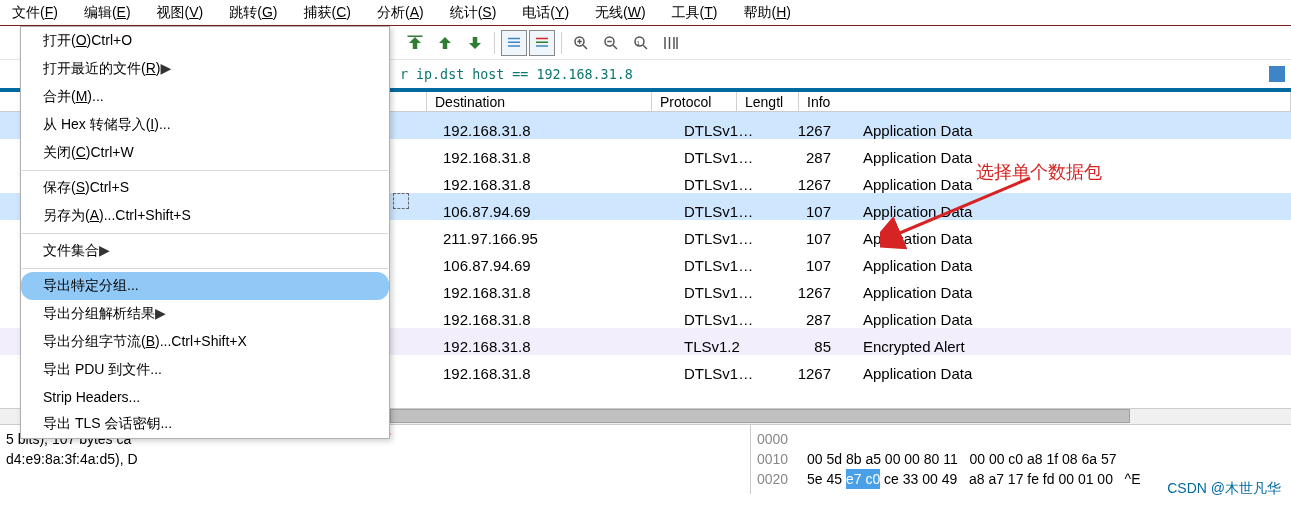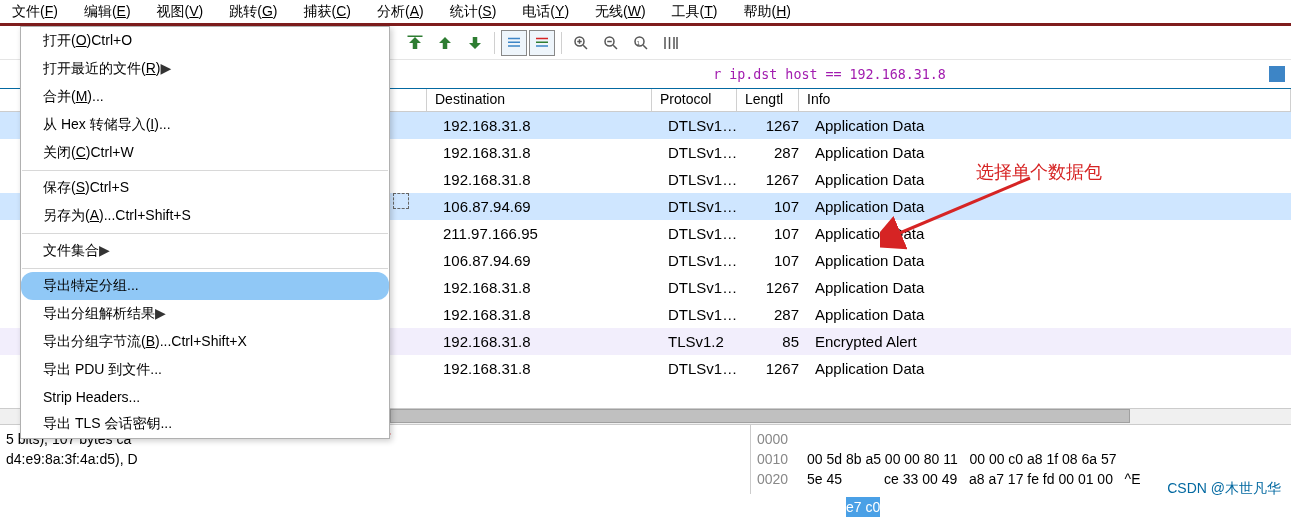--- a/index.html
+++ b/index.html
@@ -1,56 +1,56 @@
 <!DOCTYPE html>
 <html><head>
 <meta charset="utf-8">
 <style>
 * { margin: 0; padding: 0; box-sizing: border-box; font-family: "Microsoft YaHei", "Segoe UI", sans-serif; }
 body { width: 1291px; height: 520px; overflow: hidden; background: #fff; font-size: 14px; position: relative; }
 
-.menubar { display: flex; align-items: center; height: 26px; border-bottom: 3px solid #7f1d1d; padding: 0 8px; gap: 18px; }
+.menubar { display: flex; align-items: center; height: 26px; border-bottom: 1px solid #7f1d1d; padding: 0 8px; gap: 18px; }
 .menubar .mitem { padding: 2px 4px; cursor: default; white-space: nowrap; }
 .menubar .mitem u { text-decoration: underline; }
 
 .toolbar { height: 34px; display: flex; align-items: center; padding: 0 6px; gap: 4px; border-bottom: 1px solid #e5e5e5; }
 .tb-btn { width: 26px; height: 26px; display: flex; align-items: center; justify-content: center; border: 1px solid transparent; }
 .tb-btn svg { width: 18px; height: 18px; }
 .tb-sep { width: 1px; height: 22px; background: #d0d0d0; margin: 0 2px; }
 .tb-grp { display:flex; gap:2px; }
 .tb-boxed .tb-btn { border:1px solid #888; background:#eef5fb; }
 
 .filterbar { height: 28px; padding: 2px 6px; display: flex; align-items: center; }
-.filterbar .filt { flex: 1; height: 22px; padding: 0 6px; font-family: Consolas, monospace; color: #a21caf; border: none; background: #fff; text-align: center; }
+.filterbar .filt { flex: 1; height: 22px; padding: 0 6px; font-family: Consolas, monospace; color: #0f766e; border: none; background: #fff; }
 .filterbar .cap { width: 16px; height: 16px; background: #3d85c6; margin-left: 4px; }
 
-.packet-header { display: flex; height: 24px; border-top: 1px solid #0369a1; border-bottom: 1px solid #ccc; background: #fff; }
+.packet-header { display: flex; height: 24px; border-top: 4px solid #0369a1; border-bottom: 1px solid #ccc; background: #fff; }
 .hcell { border-right: 1px solid #d0d0d0; padding: 2px 8px; font-weight: 400; }
 
 .packet-list { height: 296px; overflow: hidden; font-family: Consolas, "Courier New", monospace; font-size: 15px; position: relative; }
-.prow { display: flex; height: 27px; align-items: center; }
+.prow { display: flex; height: 27px; align-items: flex-end; gap: 16px; }
 .pcell { padding: 0 8px; white-space: nowrap; overflow: hidden; }
 .prow.sel { background: #cfe6ff; }
 .prow.lav { background: #f2eefc; }
 .col-dest { width: 225px; margin-left: 435px; }
 .col-proto { width: 85px; }
 .col-len { width: 62px; text-align: right; }
 .col-info { flex: 1; }
 .sel-box { position: absolute; left: 393px; top: 81px; width: 16px; height: 16px; border: 1px dashed #666; }
 
 .hscroll { height: 16px; background: #f0f0f0; border-top: 1px solid #ccc; display:flex;}
 .hscroll .thumb { height: 14px; background: #c0c0c0; margin-left: 390px; width: 740px; border:1px solid #a0a0a0; }
 
 .bottom { display: flex; height: 70px; border-top: 1px solid #ccc; font-family: Consolas, monospace; font-size: 14px; }
 .details { width: 751px; padding: 4px 6px; border-right: 1px solid #ccc; line-height: 20px; white-space: pre; overflow:hidden; }
 .hex { flex: 1; padding: 4px 6px; line-height: 20px; }
 .hexrow { display: flex; }
 .hexoff { width: 50px; color: #888; }
 .hexb { white-space: pre; }
-.hexsel { background: #4aa0e6; color: #fff; margin-top: 28px; }
+.hexsel { background: #4aa0e6; color: #fff; }
 
 .dropdown { position: absolute; left: 20px; top: 26px; width: 370px; background: #fff; border: 1px solid #b0b0b0; box-shadow: 2px 2px 6px rgba(0,0,0,.2); z-index: 100; }
 .dd-item { display: flex; padding: 5px 20px 5px 22px; cursor: default; }
 .dd-item .arrow { color: #333; }
 .dd-item.hl { background: #90c8f6; border-radius: 12px; }
 .dd-sep { height: 1px; background: #d8d8d8; margin: 3px 1px; }
 .dd-item u { text-decoration: underline; }
 
 .anno-text { position: absolute; left: 976px; top: 160px; color: #d62424; font-size: 18px; font-weight: 500; z-index: 50; }
 .arrow-svg { position: absolute; z-index: 49; pointer-events: none; }

